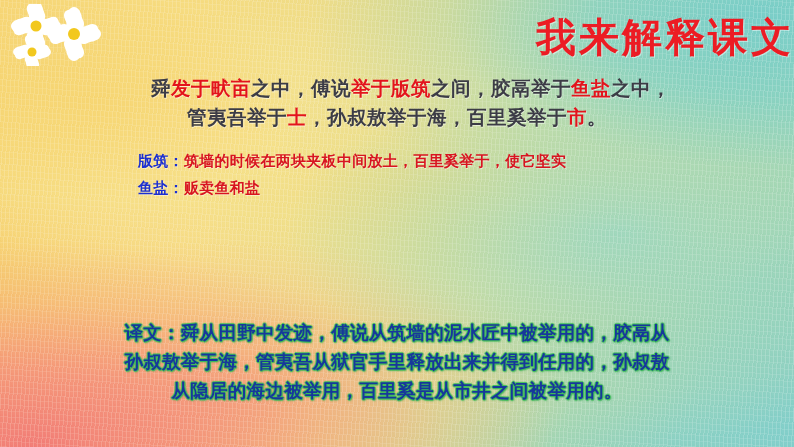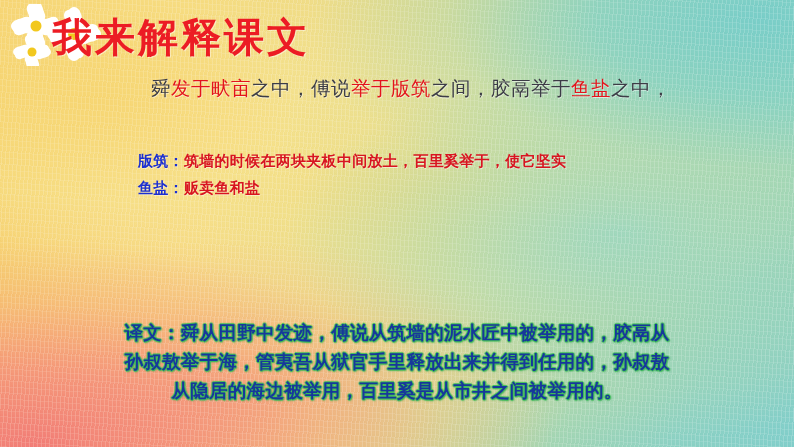--- a/index.html
+++ b/index.html
@@ -45,41 +45,41 @@
     width: 104px;
     height: 62px;
   }
 
   
   #title {
     position: absolute;
     left: 0;
     top: 13px;
     width: 794px;
-    text-align: left;
+    text-align: right;
     padding-left: 52px;
     box-sizing: border-box;
     font-size: 40px;
     line-height: 48px;
     font-weight: bold;
     color: #ec1c24;
     letter-spacing: 3px;
     text-shadow: 1px 1px 0 rgba(255,255,255,.45);
   }
 
   
   #passage {
     position: absolute;
     left: 0;
     top: 74px;
     width: 794px;
     text-align: center;
     font-size: 19.5px;
     line-height: 29px;
-    font-weight: normal;
+    font-weight: bold;
     color: #3c3c46;
     letter-spacing: .5px;
     text-shadow: 0.5px 0.5px 0 rgba(255,255,255,.5);
   }
   #passage .hl { color: #e3141c; }
   #passage .indent { display: inline-block; width: 28px; }
 
   
   #gloss {
     position: absolute;
@@ -170,20 +170,23 @@
       <circle cx="26" cy="48" r="4.5" fill="#f2c81e"></circle>
     </svg>
   </div>
 
   <div id="title">我来解释课文</div>
 
   <div id="passage">
     <div>
       <span class="indent"></span><span>舜</span><span class="hl">发于畎亩</span><span>之中，傅说</span><span class="hl">举于版筑</span><span>之间，胶鬲举于</span><span class="hl">鱼盐</span><span>之中，</span>
     </div>
+    <div>
+      <span>管夷吾举于</span><span class="hl">士</span><span>，孙叔敖举于海，百里奚举于</span><span class="hl">市</span><span>。</span>
+    </div>
   </div>
 
   <div id="gloss">
 
     <div class="gloss-col" id="gloss-left">
       <div class="gloss-row">
         <span class="gloss-term">版筑：</span><span class="gloss-def">筑墙的时候在两块夹板中间放土，百里奚举于，使它坚实</span>
       </div>
       <div class="gloss-row">
         <span class="gloss-term">鱼盐：</span><span class="gloss-def">贩卖鱼和盐</span>

